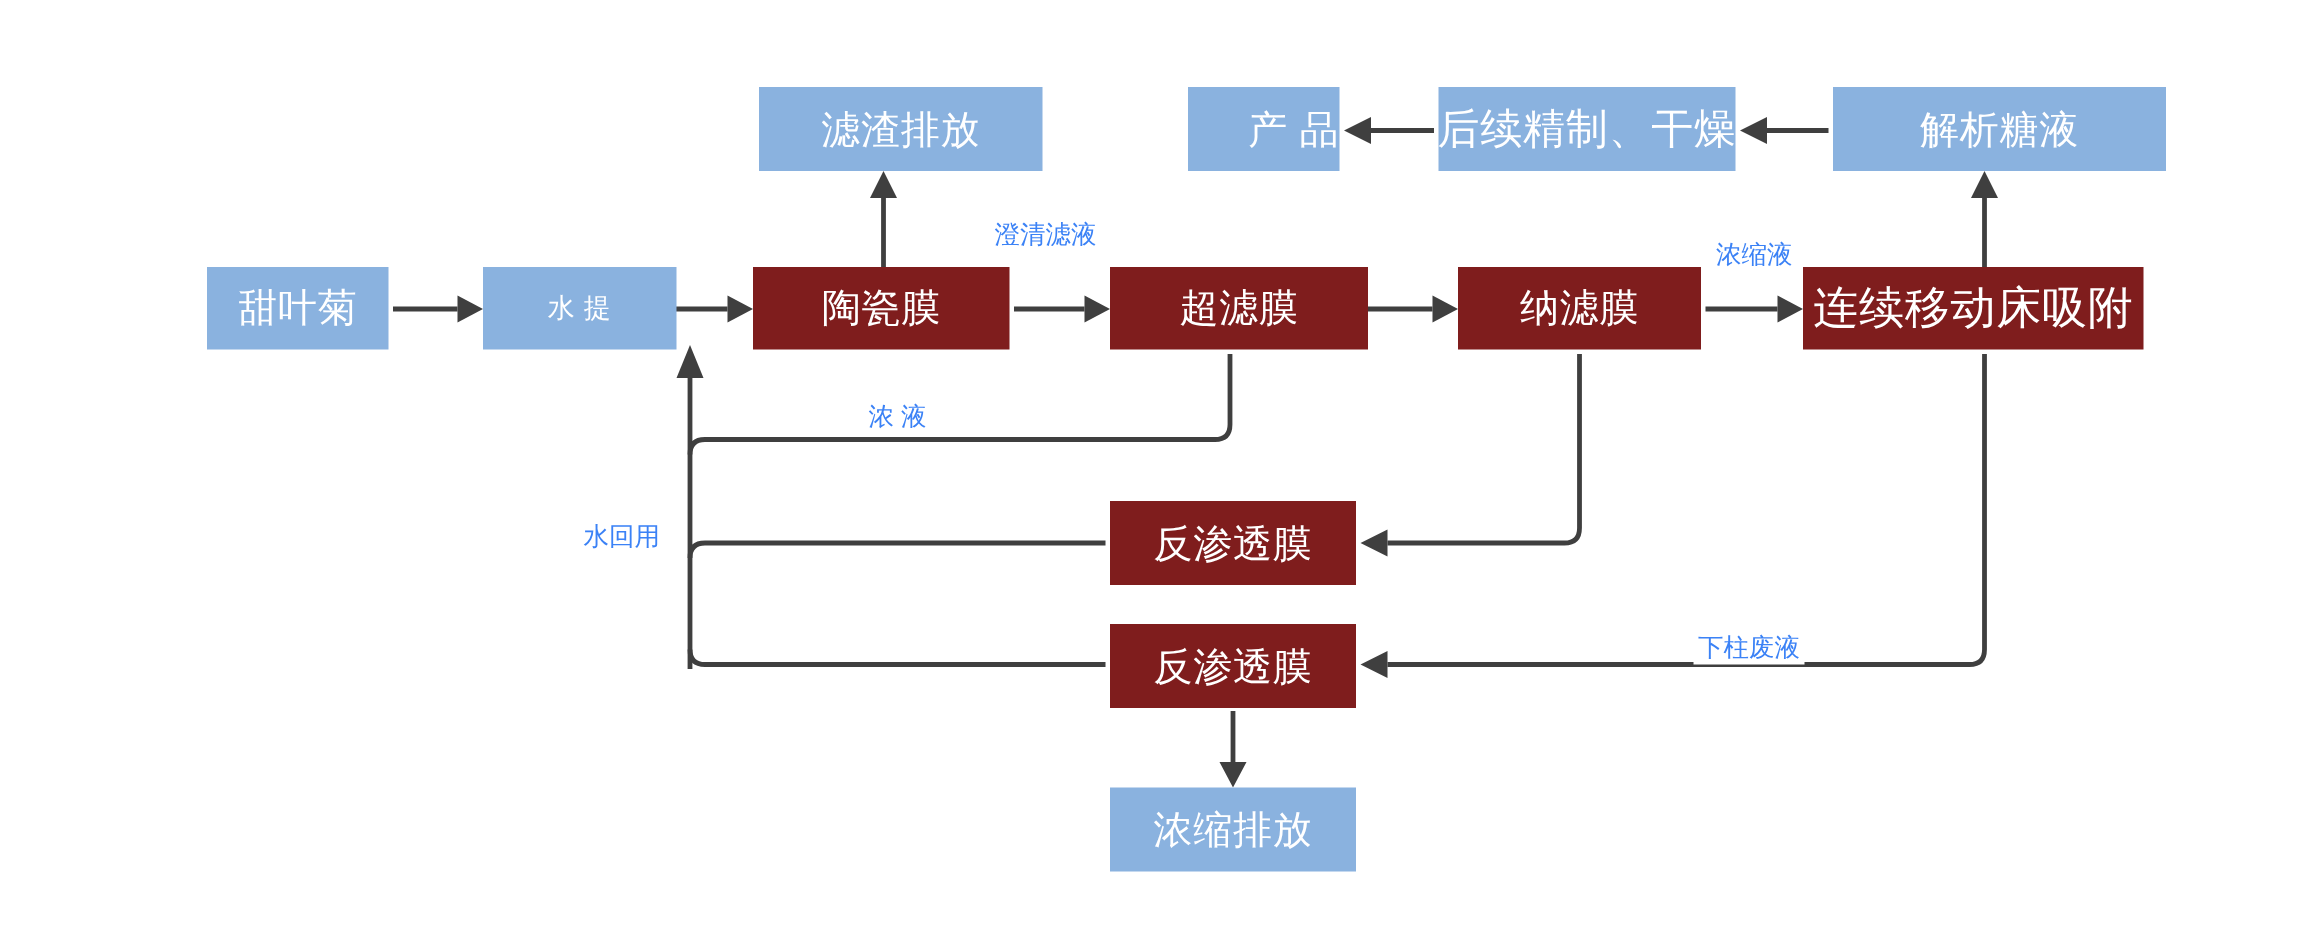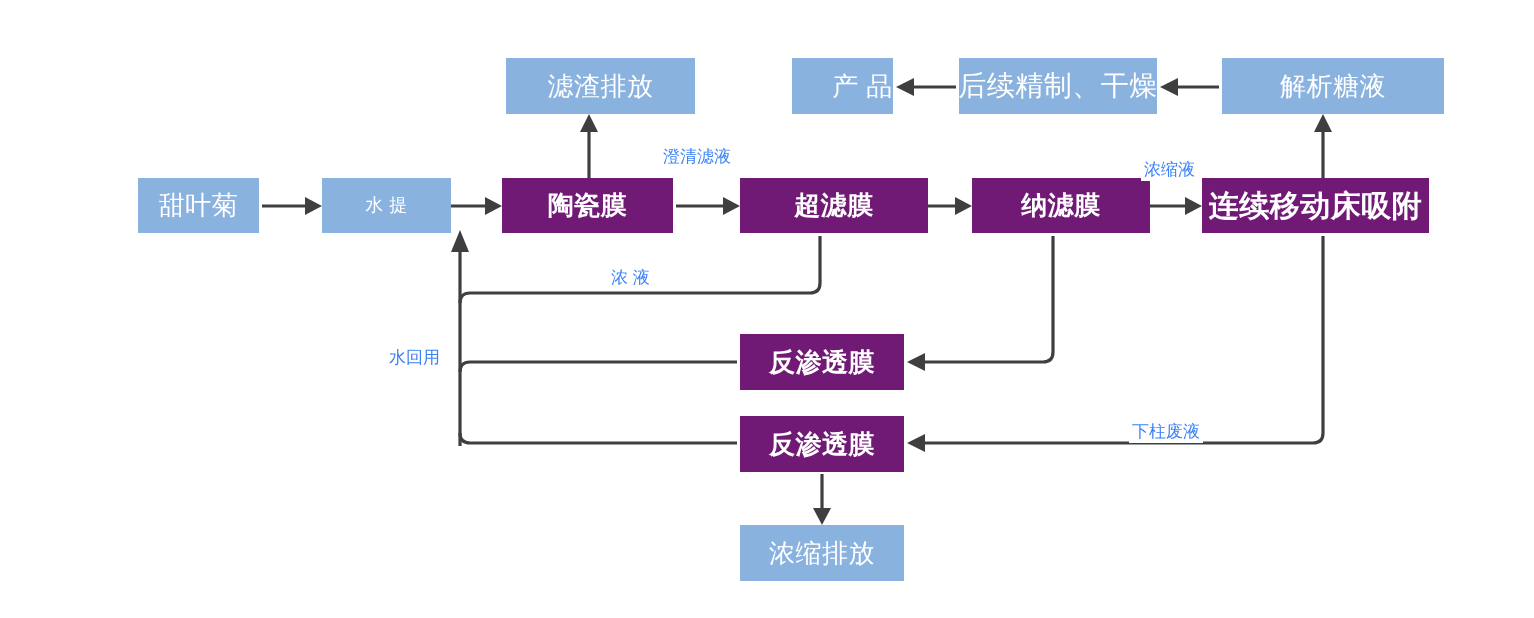--- a/index.html
+++ b/index.html
@@ -24,21 +24,21 @@
     align-items: center;
     justify-content: center;
     color: #ffffff;
     text-align: center;
     line-height: 1.1;
     white-space: nowrap;
     letter-spacing: 0.5px;
     z-index: 3;
   }
   .node.light { background: #8ab2df; }
-  .node.dark  { background: #701a75; font-weight: bold; }
+  .node.dark  { background: #7f1d1d; }
 
   .edge-label {
     position: absolute;
     color: #3b82f6;
     font-size: 17px;
     white-space: nowrap;
     z-index: 4;
     background: #ffffff;
     padding: 0 3px;
   }
@@ -143,24 +143,24 @@
       </div>
       <div class="node light" style="left: 322px; top: 178px; width: 129px; height: 55px; font-size: 18px;">
         <span>水 提</span>
       </div>
       <div class="node light" style="left: 506px; top: 58px; width: 189px; height: 56px; font-size: 26px;">
         <span>滤渣排放</span>
       </div>
       <div class="node dark" style="left: 502px; top: 178px; width: 171px; height: 55px; font-size: 26px;">
         <span>陶瓷膜</span>
       </div>
-      <div class="node dark" style="left: 740px; top: 178px; width: 188px; height: 55px; font-size: 26px;">
+      <div class="node dark" style="left: 740px; top: 178px; width: 172px; height: 55px; font-size: 26px;">
         <span>超滤膜</span>
       </div>
-      <div class="node dark" style="left: 972px; top: 178px; width: 178px; height: 55px; font-size: 26px;">
+      <div class="node dark" style="left: 972px; top: 178px; width: 162px; height: 55px; font-size: 26px;">
         <span>纳滤膜</span>
       </div>
       <div class="node dark" style="left: 1202px; top: 178px; width: 227px; height: 55px; font-size: 30px;">
         <span>连续移动床吸附</span>
       </div>
       <div class="node light" style="left: 792px; top: 58px; width: 101px; height: 56px; font-size: 26px; padding-left: 40px;">
         <span>产 品</span>
       </div>
       <div class="node light" style="left: 959px; top: 58px; width: 198px; height: 56px; font-size: 28px;">
         <span>后续精制、干燥</span>
@@ -175,18 +175,18 @@
         <span>反渗透膜</span>
       </div>
       <div class="node light" style="left: 740px; top: 525px; width: 164px; height: 56px; font-size: 26px;">
         <span>浓缩排放</span>
       </div>
     </div>
 
   <div id="label-layer">
       <div class="edge-label" style="left: 660px; top: 145px;">澄清滤液</div>
       <div class="edge-label" style="left: 1125px; top: 158px; margin-left: 16px;">浓缩液</div>
-      <div class="edge-label" style="left: 608px; top: 266px;">浓 液</div>
+      <div class="edge-label" style="left: 576px; top: 266px;">浓 液</div>
       <div class="edge-label" style="left: 386px; top: 346px;">水回用</div>
       <div class="edge-label" style="left: 1129px; top: 420px;">下柱废液</div>
     </div>
 
 </div>
 
 </body></html>

